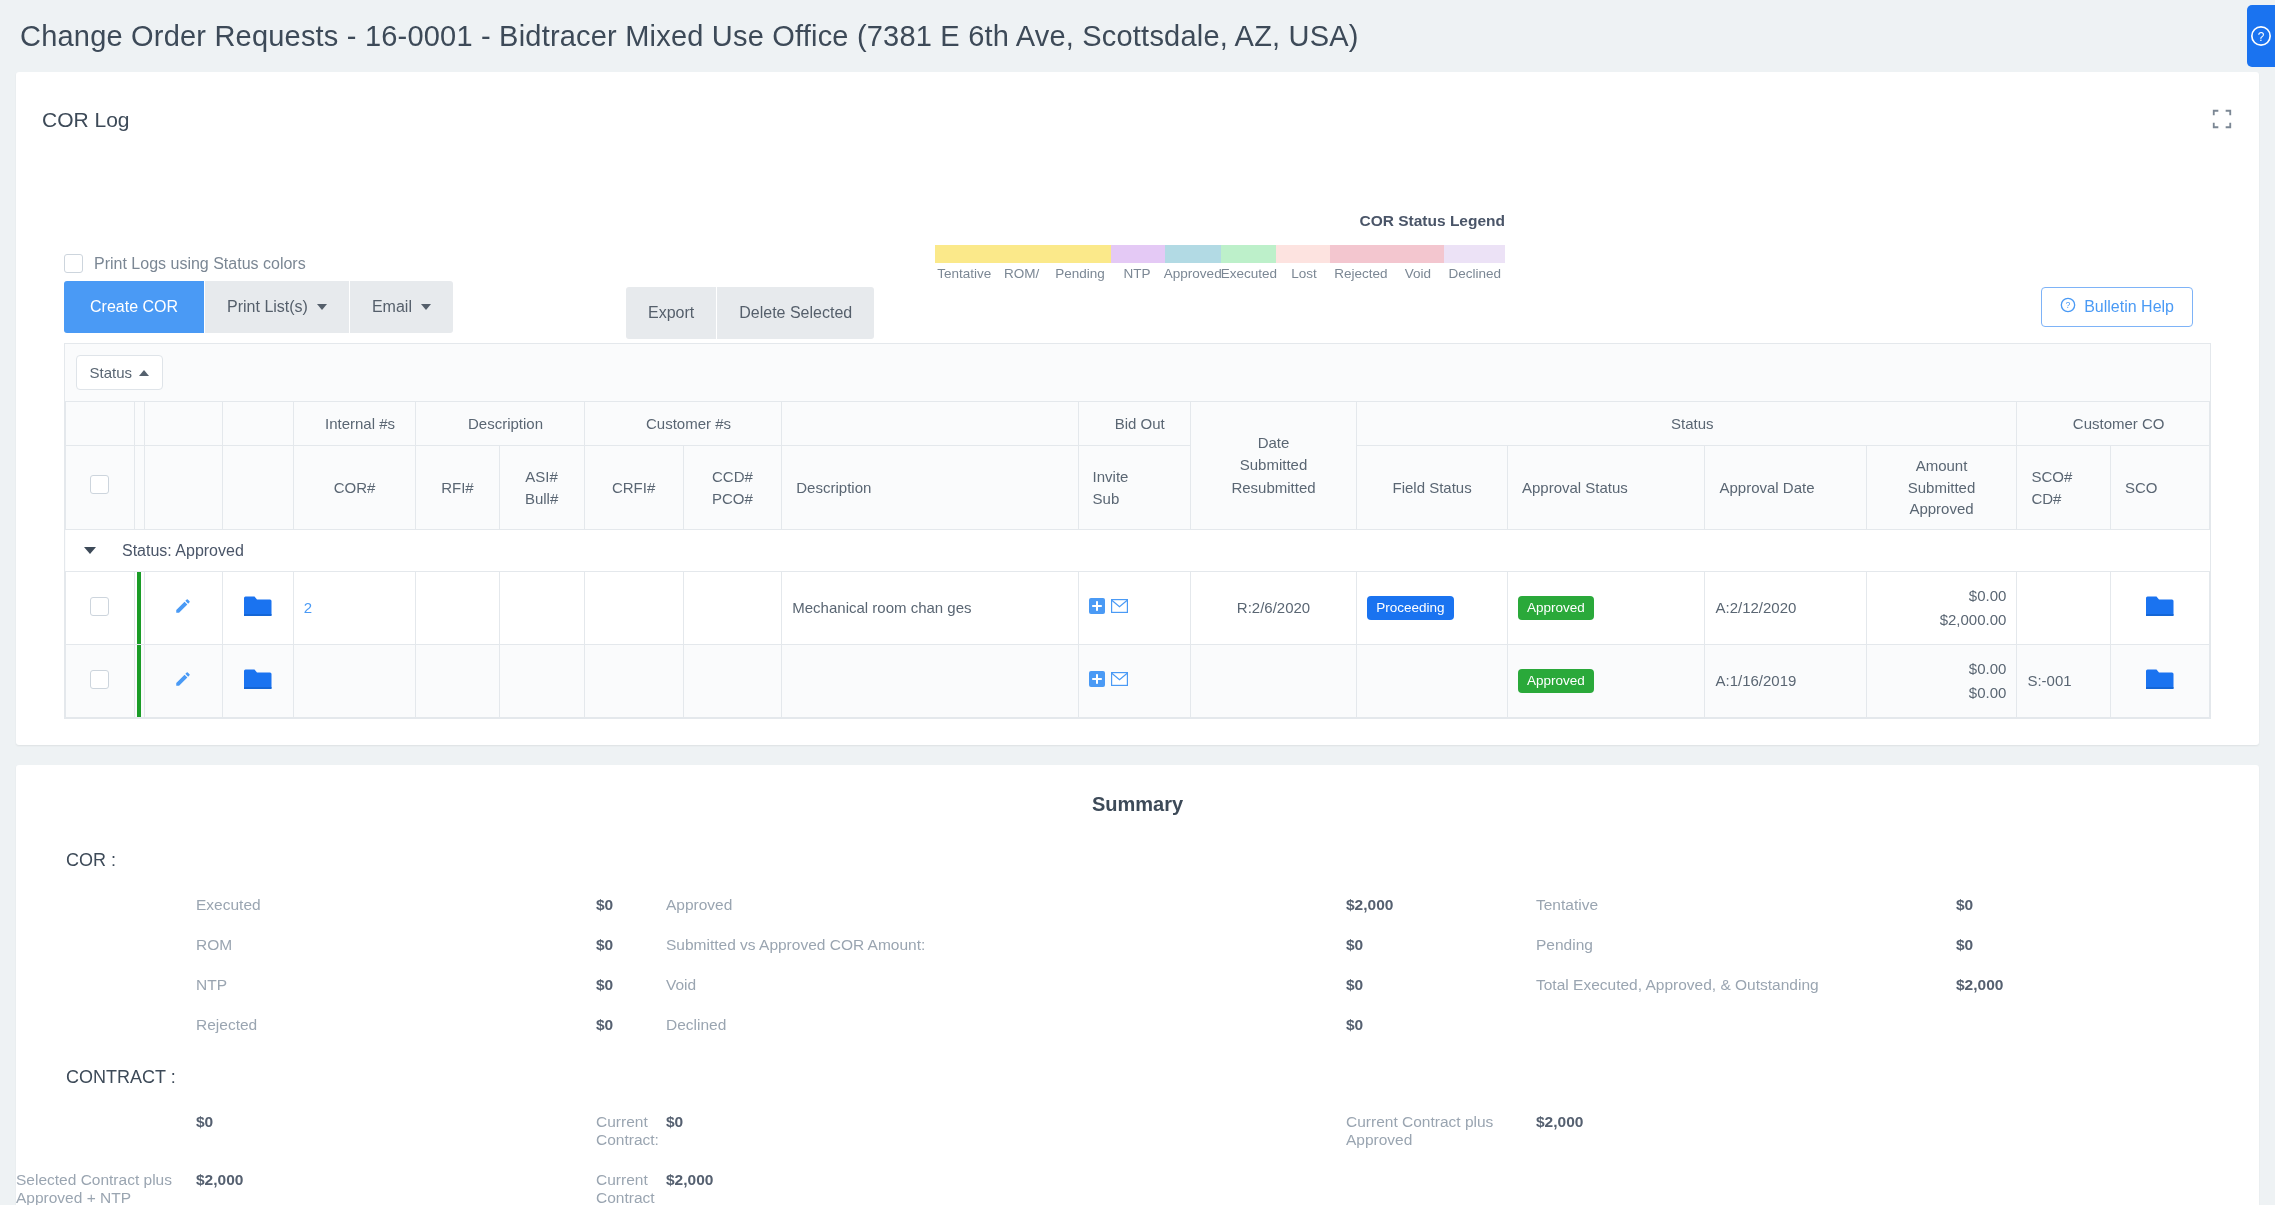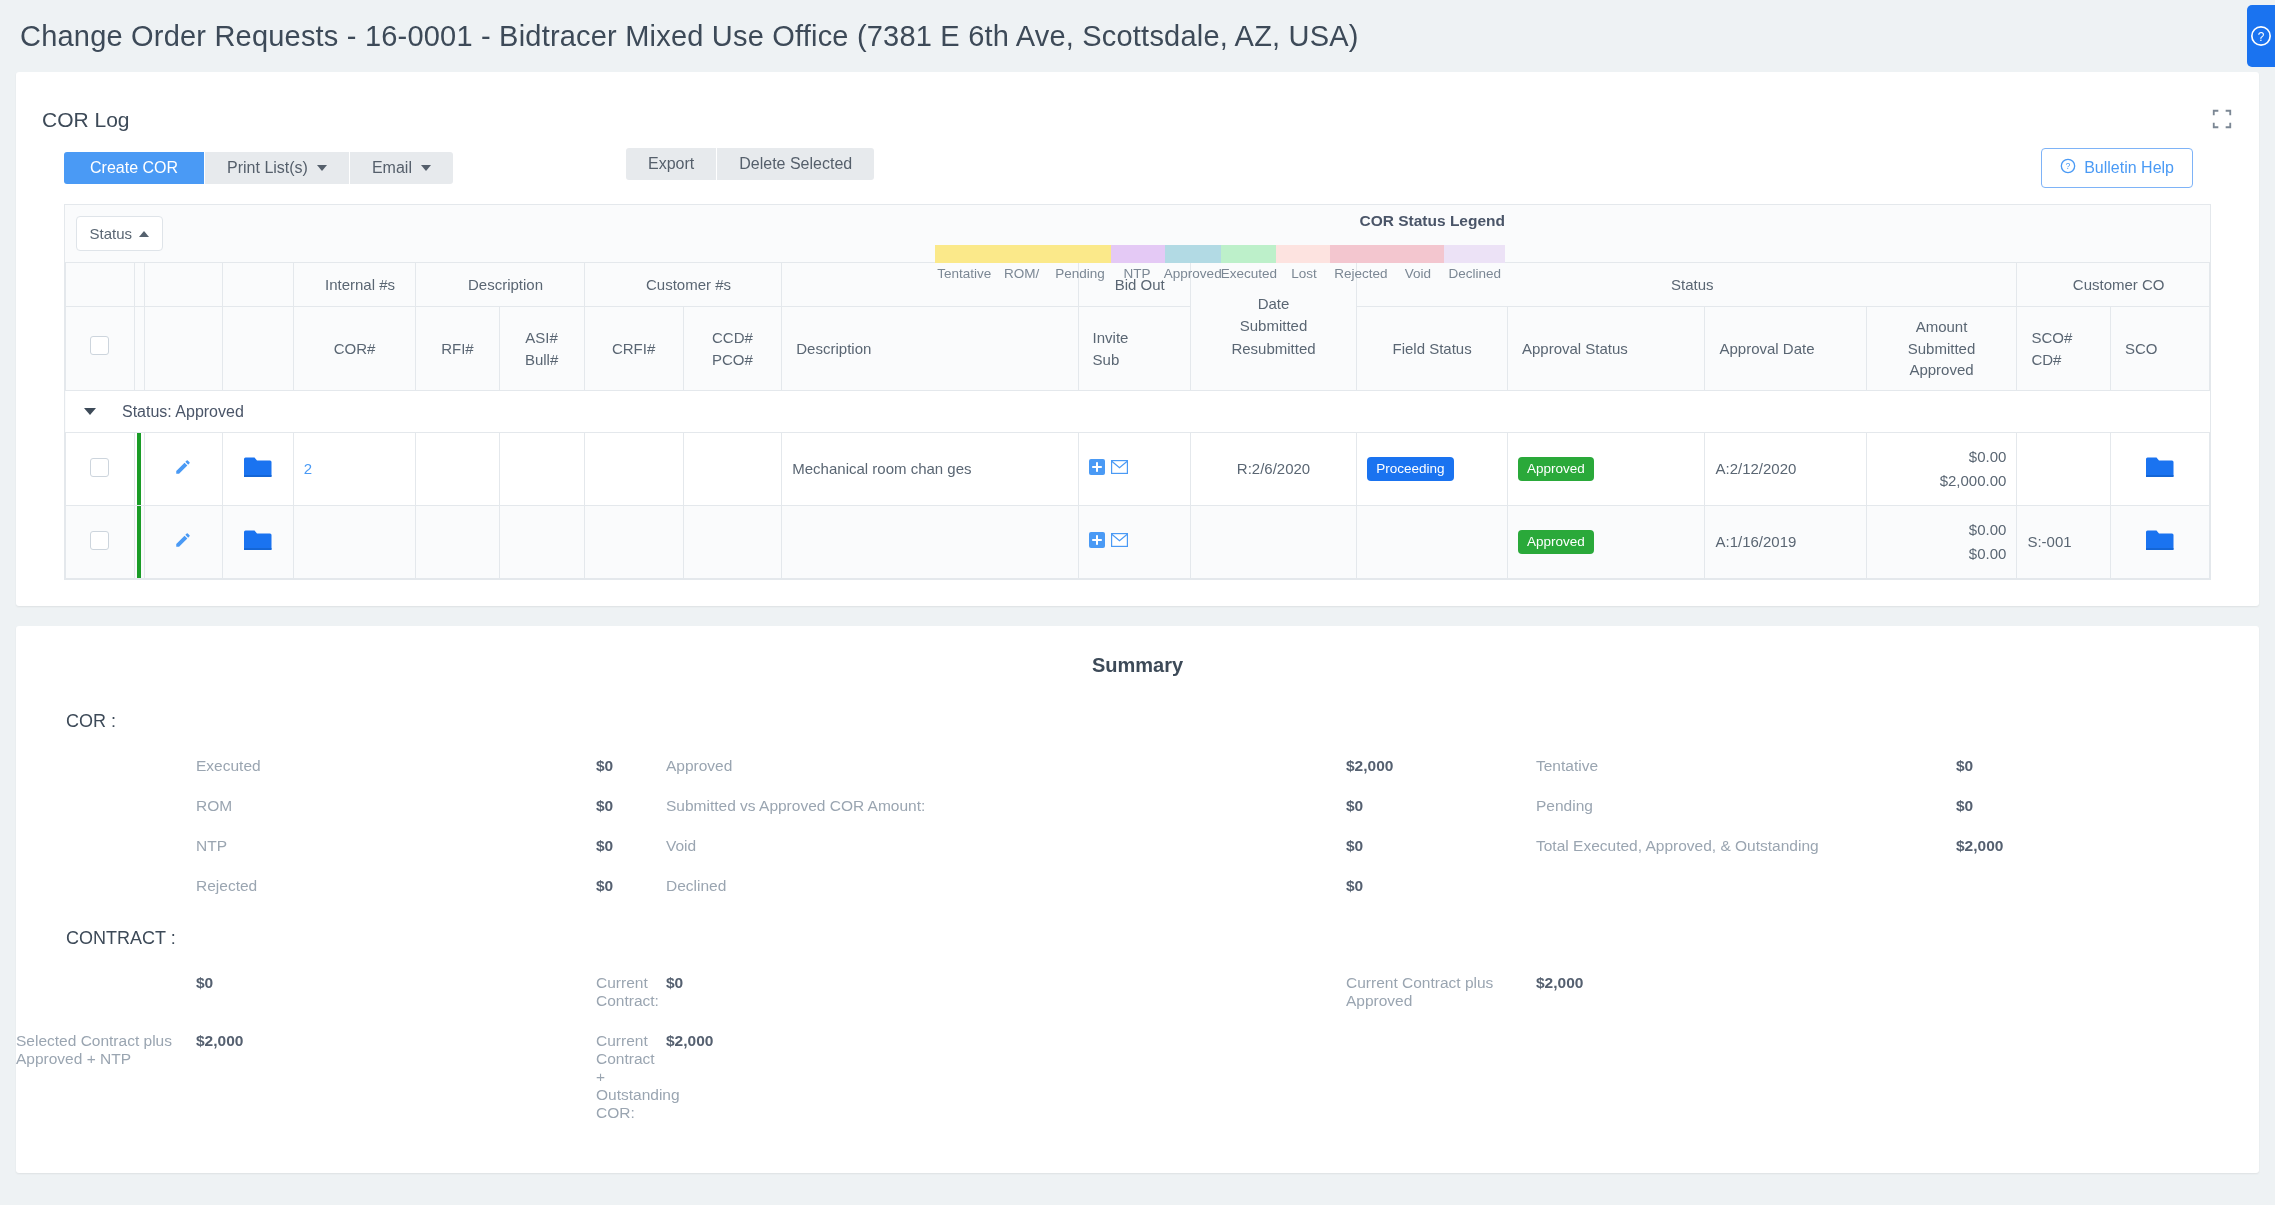--- a/index.html
+++ b/index.html
@@ -95,21 +95,21 @@
   .print-logs-label { font-size: 16px; color: #7b8794; }
 
   
   .toolbar {
     display: flex; align-items: center;
     margin: 14px 0 0 48px;
     position: relative;
     height: 40px;
   }
   .btn {
-    height: 32px;
+    height: 52px;
     display: flex; align-items: center; justify-content: center;
     padding: 0 22px;
     font-size: 16px;
     border: none;
     cursor: pointer;
     background: #e7eaed;
     color: #555f6b;
     font-family: "Liberation Sans", sans-serif;
     white-space: nowrap;
   }
@@ -320,20 +320,24 @@
         <div class="legend-label" style="width: 55px;">NTP</div>
         <div class="legend-label" style="width: 57px;">Approved</div>
         <div class="legend-label" style="width: 57px;">Executed</div>
         <div class="legend-label" style="width: 55px;">Lost</div>
         <div class="legend-label" style="width: 62px;">Rejected</div>
         <div class="legend-label" style="width: 55px;">Void</div>
         <div class="legend-label" style="width: 62px;">Declined</div>
       </div>
   </div>
 
+  <div class="print-logs-row">
+    <span class="cbx"></span>
+    <span class="print-logs-label">Print Logs using Status colors</span>
+  </div>
 
   <div class="toolbar">
     <button class="btn btn-primary">Create COR</button>
     <button class="btn btn-grp2">
       <span>Print List(s)</span>
       <span class="caret"></span>
     </button>
     <button class="btn btn-grp3">
       <span>Email</span>
       <span class="caret"></span>

